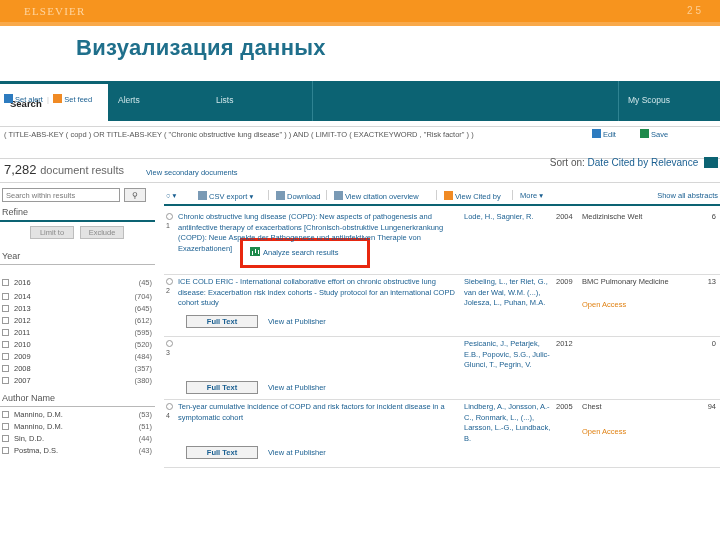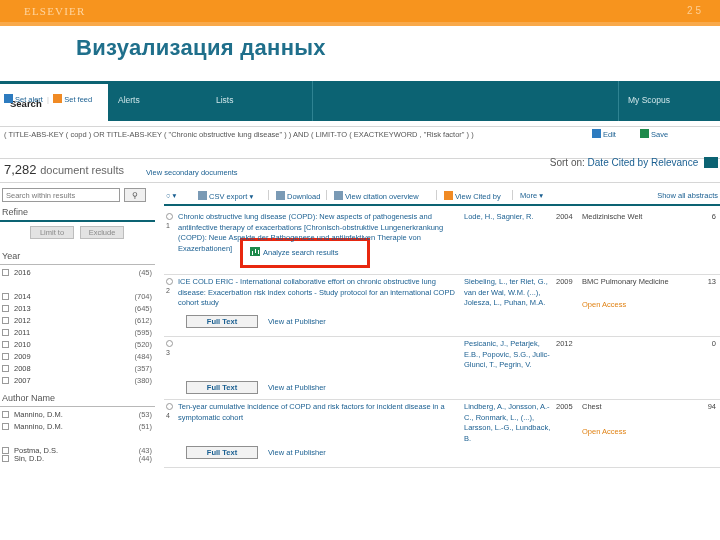--- a/index.html
+++ b/index.html
@@ -304,21 +304,21 @@
     <div class="search-within-btn">
       <span>⚲</span>
     </div>
     <div class="refine-title">Refine</div>
     <div class="refine-rule"></div>
     <div class="btn-grey" style="left:30px; width:44px;">Limit to</div>
     <div class="btn-grey" style="left:80px; width:44px;">Exclude</div>
 
     <div class="facet-title" style="top:63px;">Year</div>
     <div class="facet-rule" style="top:76px;"></div>
-    <div class="facet-row" style="top:79px;">
+    <div class="facet-row" style="top:89px;">
         <span class="cb"></span>
         <span class="lb">2016</span>
         <span class="ct">(45)</span>
       </div>
     <div class="facet-row" style="top:103px;">
         <span class="cb"></span>
         <span class="lb">2014</span>
         <span class="ct">(704)</span>
       </div>
     <div class="facet-row" style="top:115px;">
@@ -362,21 +362,21 @@
     <div class="facet-row" style="top:221px;">
         <span class="cb"></span>
         <span class="lb">Mannino, D.M.</span>
         <span class="ct">(53)</span>
       </div>
     <div class="facet-row" style="top:233px;">
         <span class="cb"></span>
         <span class="lb">Mannino, D.M.</span>
         <span class="ct">(51)</span>
       </div>
-    <div class="facet-row" style="top:245px;margin-top:20px;">
+    <div class="facet-row" style="top:245px;">
         <span class="cb"></span>
         <span class="lb">Sin, D.D.</span>
         <span class="ct">(44)</span>
       </div>
     <div class="facet-row" style="top:257px;">
         <span class="cb"></span>
         <span class="lb">Postma, D.S.</span>
         <span class="ct">(43)</span>
       </div>
   </div>

